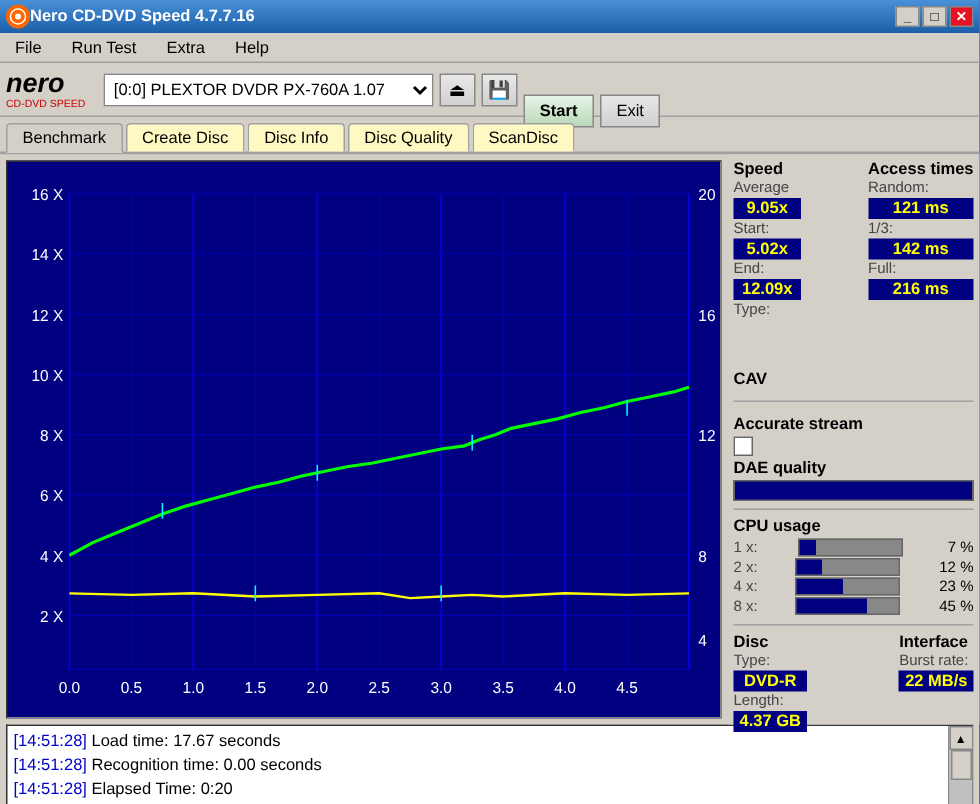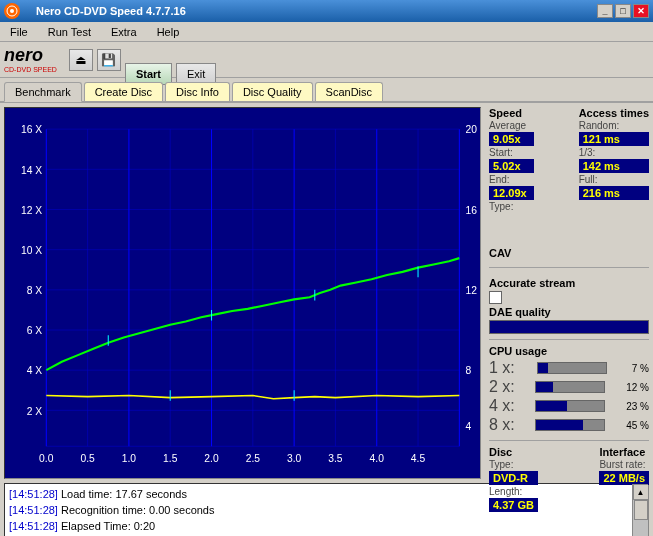--- a/index.html
+++ b/index.html
@@ -4,21 +4,21 @@
   <style>
     * { margin: 0; padding: 0; box-sizing: border-box; }
     body { width: 653px; height: 536px; background: #d4d0c8; font-family: 'Tahoma', sans-serif; font-size: 11px; overflow: hidden; }
 
     
     .title-bar {
       background: linear-gradient(to bottom, #4a90d9, #1a5fa8);
       height: 22px; display: flex; align-items: center; justify-content: space-between;
       padding: 0 4px; color: white; font-size: 11px; font-weight: bold;
     }
-    .title-bar-left { display: flex; align-items: center; gap: 16px; }
+    .title-bar-left { display: flex; align-items: center; gap: 0; }
     .title-bar-icon { width: 16px; height: 16px; background: #ff6600; border-radius: 50%; display: flex; align-items: center; justify-content: center; }
     .title-bar-controls { display: flex; gap: 2px; }
     .title-btn {
       width: 16px; height: 14px; background: #d4d0c8; border: 1px solid #888; font-size: 9px;
       display: flex; align-items: center; justify-content: center; cursor: pointer; color: #000;
     }
     .title-btn.close { background: #e81123; color: white; }
 
     
     .menu-bar {
@@ -69,26 +69,26 @@
 
     
     .right-panel {
       width: 168px; padding: 4px 4px; display: flex; flex-direction: column; gap: 2px;
       background: #d4d0c8;
     }
     .panel-label { font-size: 11px; font-weight: bold; color: #000; }
     .panel-sublabel { font-size: 10px; color: #444; }
     .value-box {
       background: #000080; color: #ffff00; font-weight: bold; font-size: 11px;
-      padding: 1px 4px; min-width: 45px; display: inline-block;
+      padding: 1px 4px; text-align: center; min-width: 45px; display: inline-block;
     }
     .row-pair { display: flex; justify-content: space-between; align-items: flex-start; margin-bottom: 3px; }
     .col { display: flex; flex-direction: column; gap: 1px; }
     .cpu-row { display: flex; justify-content: space-between; align-items: center; margin-bottom: 1px; }
-    .cpu-label { font-size: 16px; color: #444; }
+    .cpu-label { font-size: 10px; color: #444; }
     .cpu-bar-container { width: 70px; height: 12px; background: #888; border: 1px solid #666; position: relative; }
     .cpu-bar { height: 100%; background: #000080; }
     .cpu-percent { font-size: 10px; color: #000; margin-left: 2px; }
     .divider { border-top: 1px solid #a0a0a0; margin: 3px 0; }
     .checkbox-area { display: flex; align-items: center; gap: 3px; margin-top: 2px; }
     .checkbox-sq { width: 13px; height: 13px; border: 1px solid #666; background: white; display: inline-block; }
 
     
     .log-area {
       height: 70px; background: white; border: 1px inset #888; margin: 0 4px 4px;
@@ -132,20 +132,23 @@
   <div class="menu-item">Help</div>
 </div>
 
 <div class="toolbar">
   <div class="logo-area">
     <div>
       <div style="font-size:18px;font-weight:bold;font-style:italic;line-height:1.1;color:#000;">nero</div>
       <div style="font-size:7px;color:#cc0000;letter-spacing:0px;">CD-DVD SPEED</div>
     </div>
   </div>
+  <select class="drive-select">
+    <option>[0:0]  PLEXTOR DVDR  PX-760A 1.07</option>
+  </select>
   <div class="toolbar-icon-btn" title="Eject">⏏</div>
   <div class="toolbar-icon-btn" title="Save">💾</div>
   <button class="toolbar-btn start">Start</button>
   <button class="toolbar-btn">Exit</button>
 </div>
 
 <div class="tabs">
   <div class="tab active">Benchmark</div>
   <div class="tab">Create Disc</div>
   <div class="tab">Disc Info</div>

